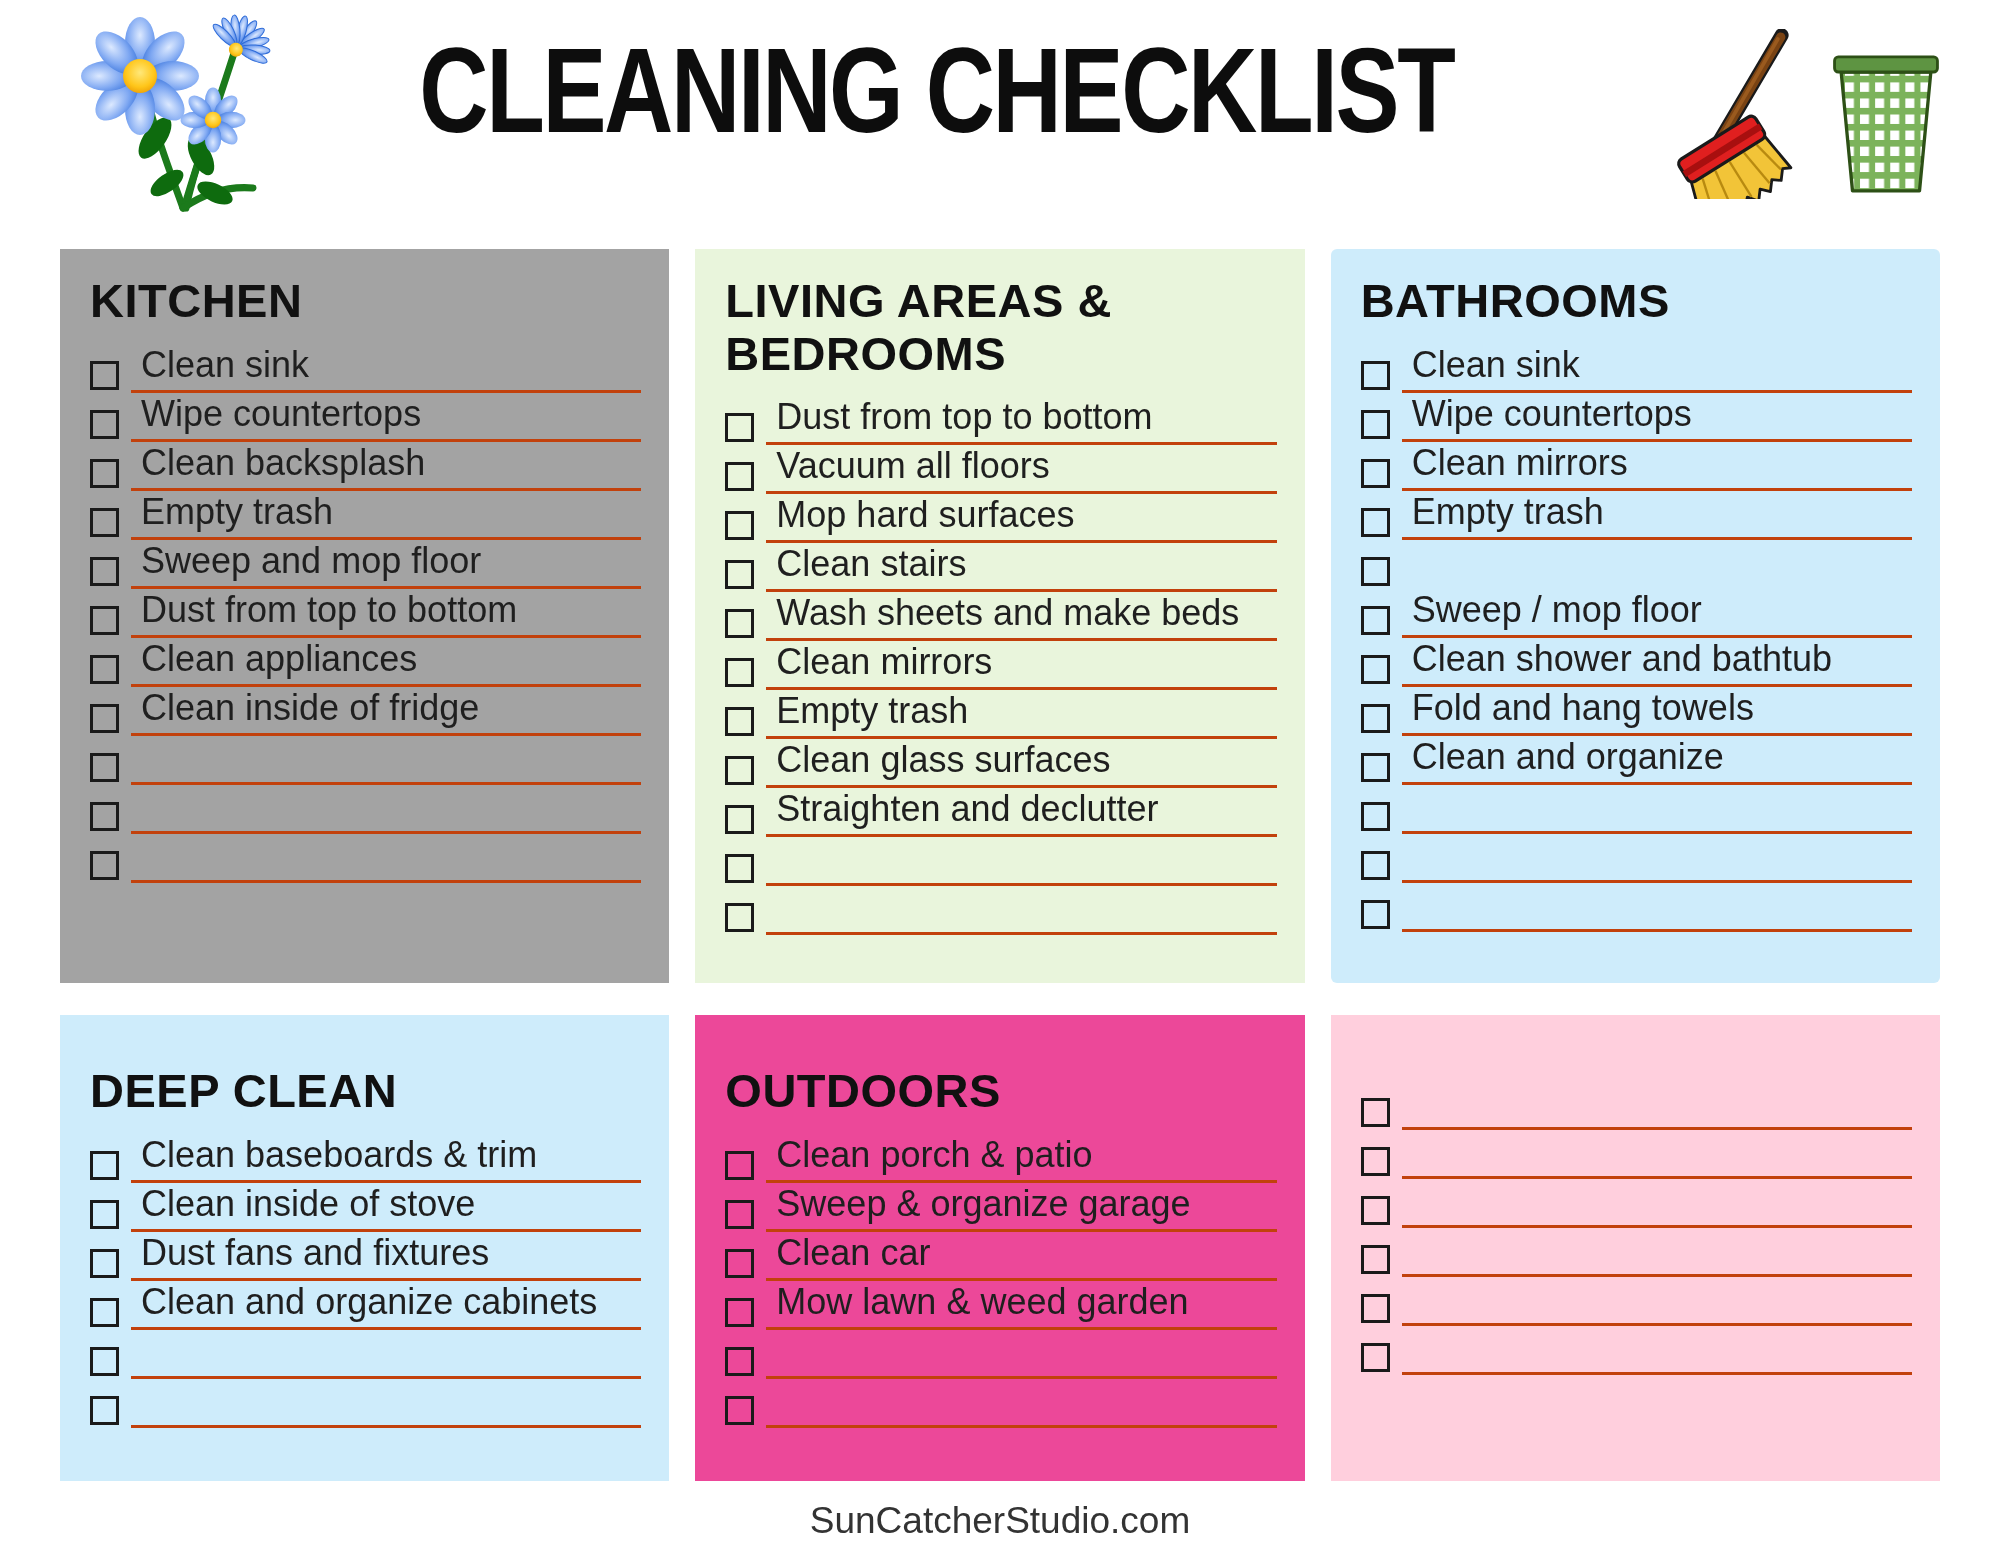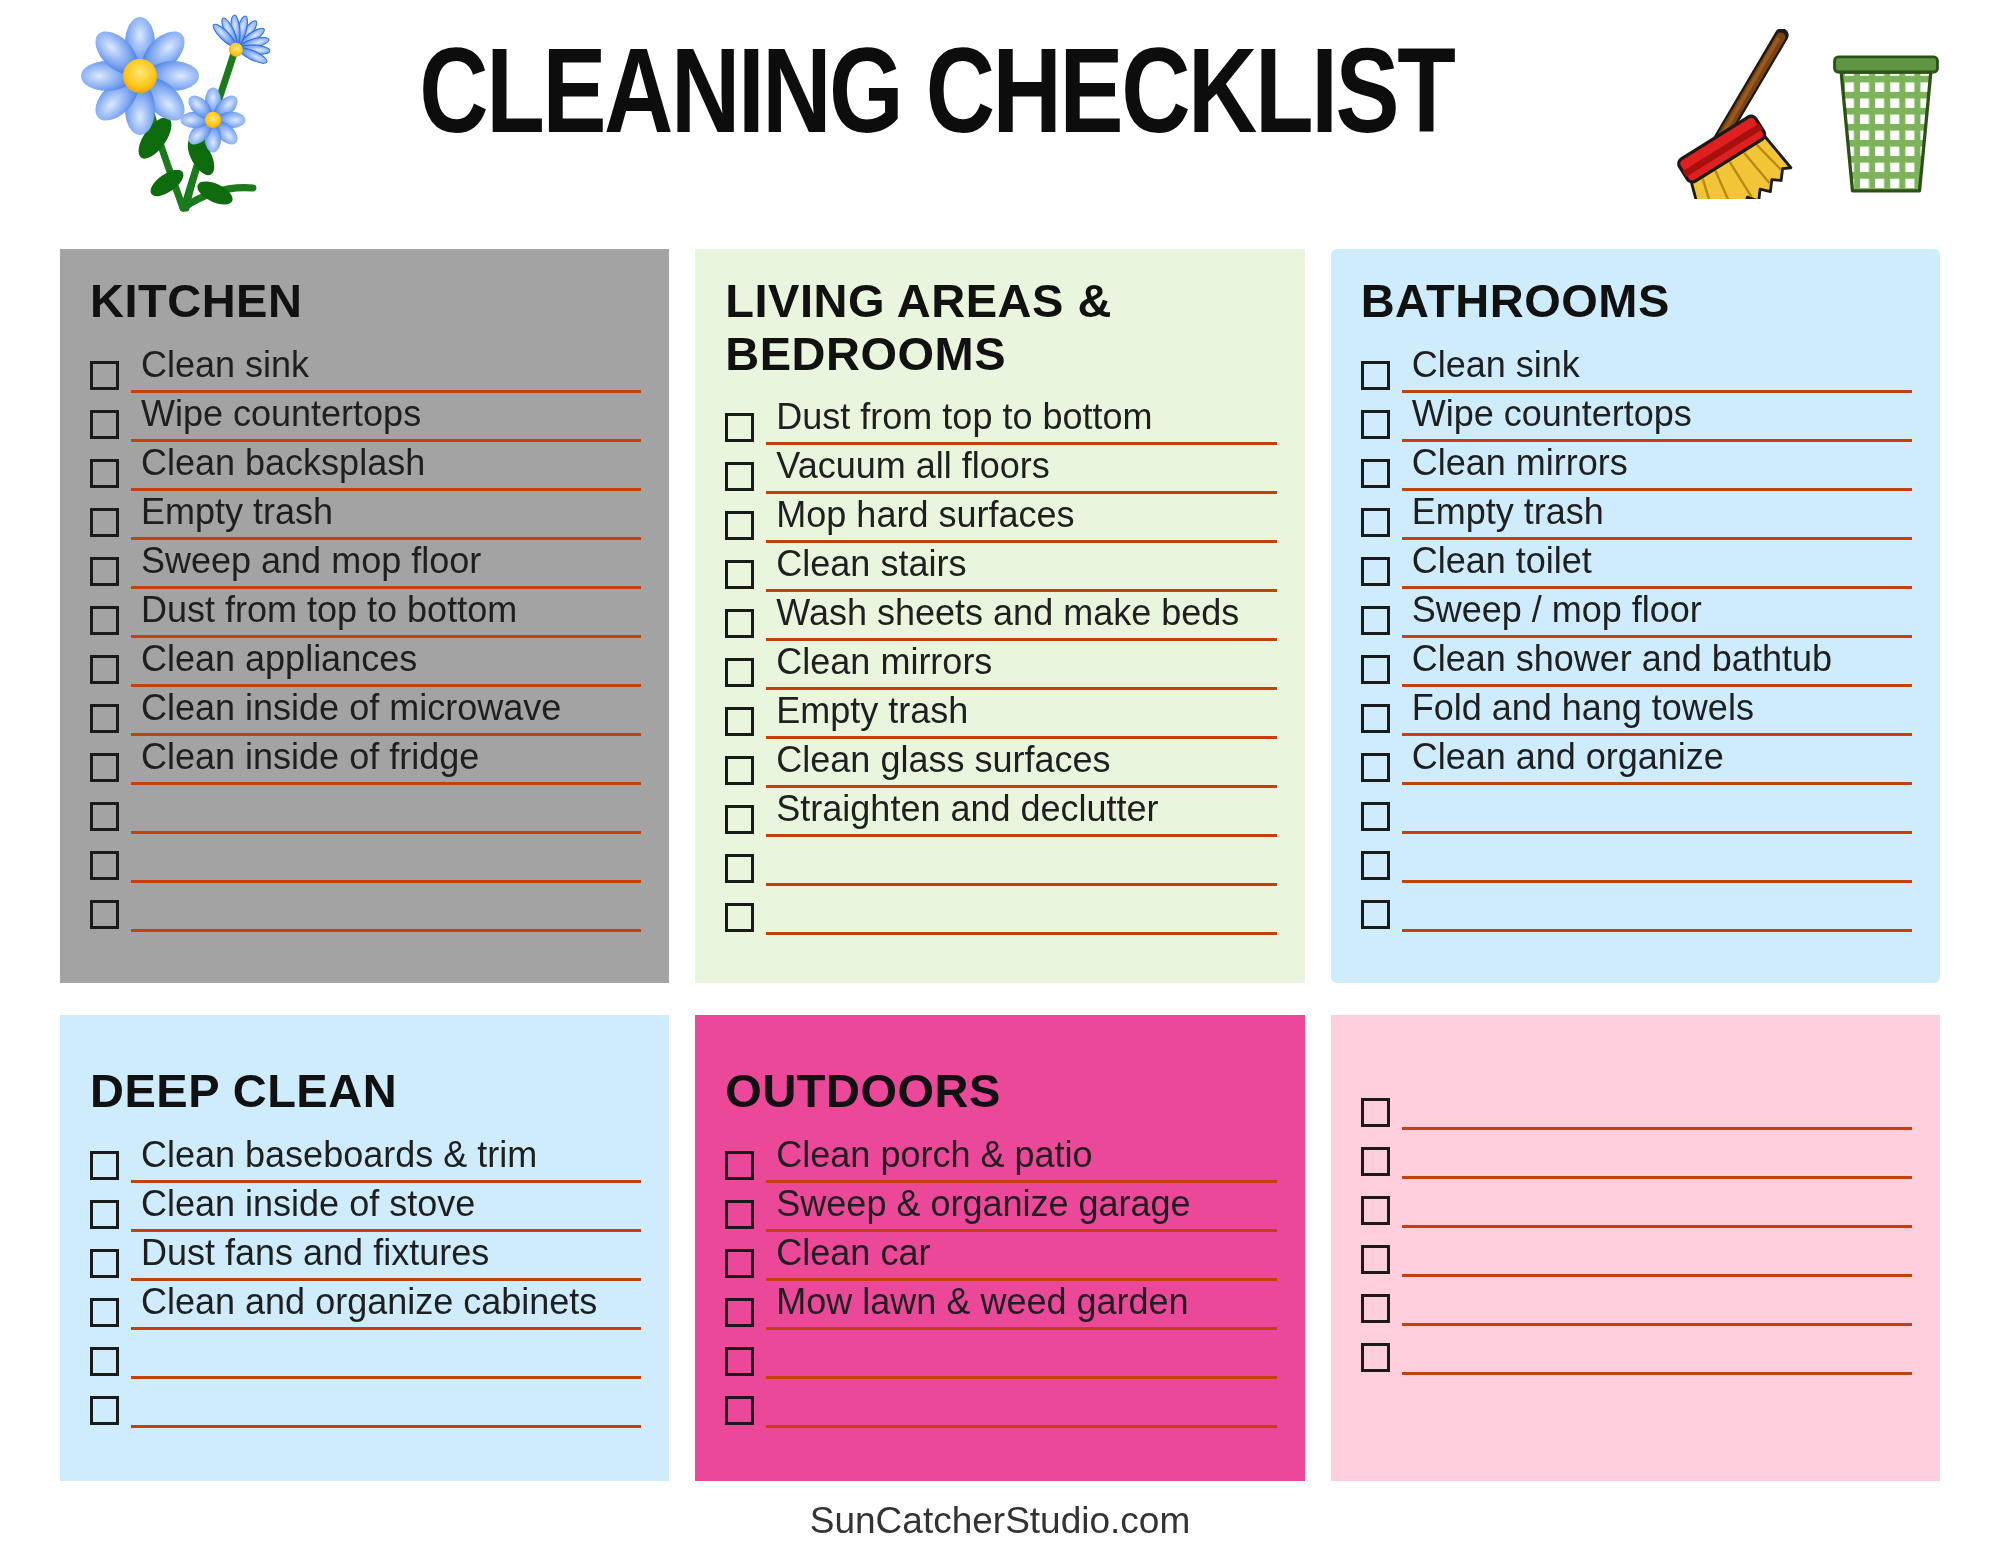--- a/index.html
+++ b/index.html
@@ -217,24 +217,20 @@
           <div class="row">
             <span class="box"></span>
             <span class="line">Dust from top to bottom</span>
           </div>
           <div class="row">
             <span class="box"></span>
             <span class="line">Clean appliances</span>
           </div>
           <div class="row">
             <span class="box"></span>
-            <span class="line">Clean inside of microwave</span>
-          </div>
-          <div class="row">
-            <span class="box"></span>
             <span class="line">Clean inside of fridge</span>
           </div>
           <div class="row">
             <span class="box"></span>
             <span class="line"></span>
           </div>
           <div class="row">
             <span class="box"></span>
             <span class="line"></span>
           </div>
@@ -307,21 +303,20 @@
           <div class="row">
             <span class="box"></span>
             <span class="line">Clean mirrors</span>
           </div>
           <div class="row">
             <span class="box"></span>
             <span class="line">Empty trash</span>
           </div>
           <div class="row">
             <span class="box"></span>
-            <span class="line">Clean toilet</span>
           </div>
           <div class="row">
             <span class="box"></span>
             <span class="line">Sweep / mop floor</span>
           </div>
           <div class="row">
             <span class="box"></span>
             <span class="line">Clean shower and bathtub</span>
           </div>
           <div class="row">

